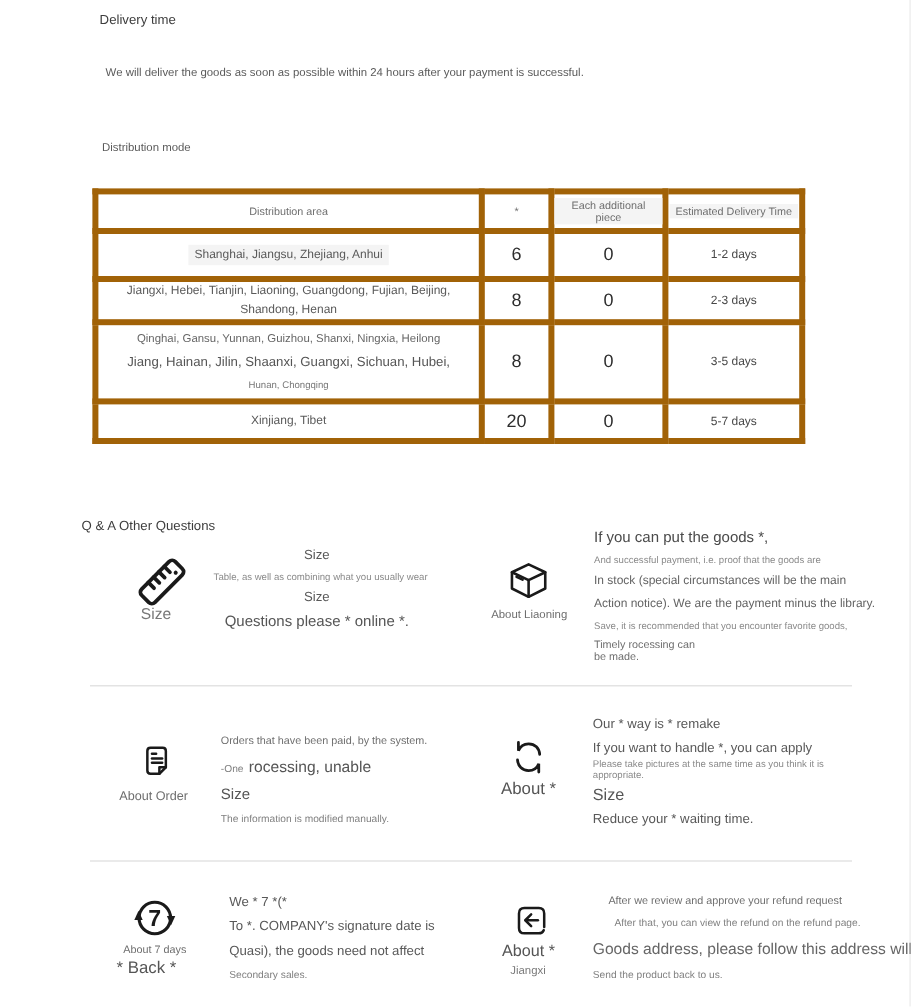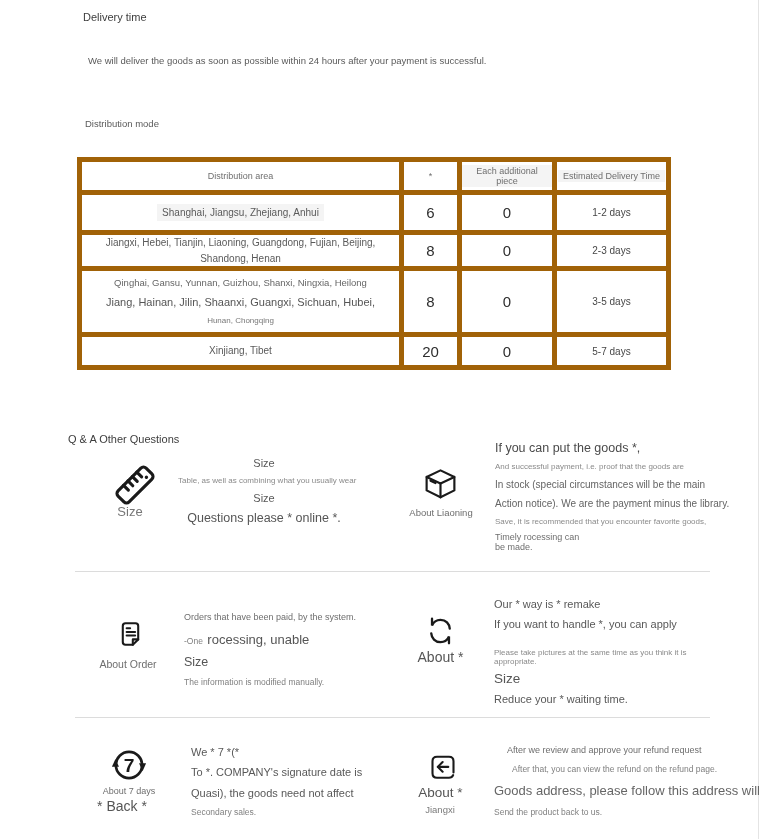--- a/index.html
+++ b/index.html
@@ -161,21 +161,21 @@
 
   <div class="abs qa-icon" style="left:422px;top:612px;">
     <svg width="37" height="38" viewBox="0 0 48 48" fill="none" stroke="#1a1a1a" stroke-width="3" stroke-linecap="round">
       <path d="M13 8 V17 C15 12 19 9.5 24 9.5 C31 9.5 35.5 14.5 36 21"></path>
       <path d="M35 40 V31 C33 36 29 38.5 24 38.5 C17 38.5 12.5 33.5 12 27"></path>
     </svg>
   </div>
   <div class="abs icon-label" style="left:398px;top:649px;width:85px;font-size:14px;color:#555;">About *</div>
   <div class="abs qtext" style="left:494px;top:598px;width:235px;">
     <div class="t-md" style="margin-bottom:8px;">Our * way is * remake</div>
-    <div class="t-md" style="margin-bottom:18px;">If you want to handle *, you can apply</div>
+    <div class="t-md" style="margin-bottom:2px;">If you want to handle *, you can apply</div>
     <div class="t-sm">Please take pictures at the same time as you think it is</div>
     <div class="t-sm" style="margin-bottom:5px;">appropriate.</div>
     <div class="t-size-lg" style="margin-bottom:7px;">Size</div>
     <div class="t-md">Reduce your * waiting time.</div>
   </div>
 
   <div class="divider" style="top:717px;"></div>
 
   <div class="abs qa-icon" style="left:108px;top:744px;">
     <svg width="42" height="42" viewBox="0 0 48 48" fill="none" stroke="#1a1a1a" stroke-width="3">

